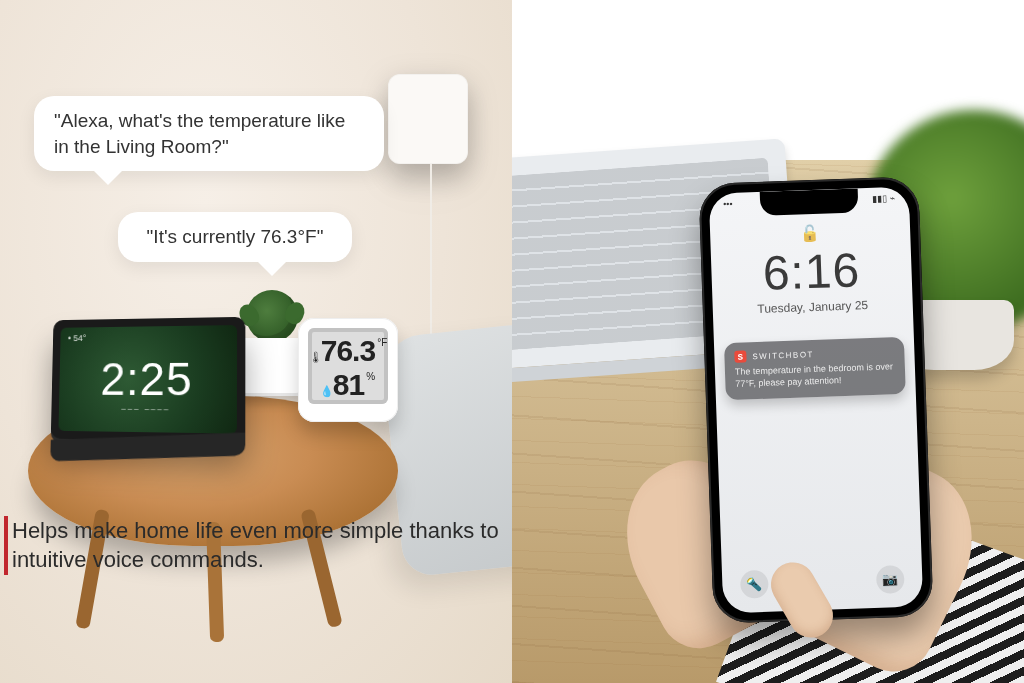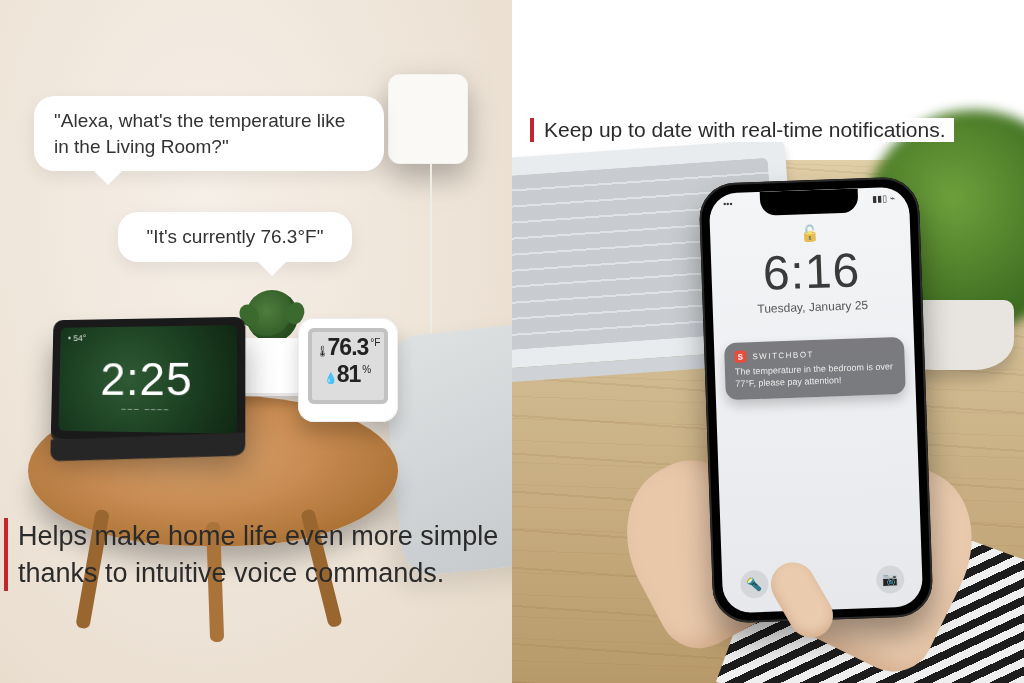--- a/index.html
+++ b/index.html
@@ -171,42 +171,42 @@
   .meter-screen{
     position:absolute; top:10px; left:10px; right:10px; bottom:18px;
     background:#ddd;
     border-radius:6px;
     box-shadow: inset 0 0 0 4px #c2c2c2;
     padding: 6px 8px;
     color:#222;
     font-family: "Arial Narrow", Arial, sans-serif;
   }
   .mrow{display:flex;align-items:baseline;justify-content:center;gap:2px;}
-  .mbig{font-size:23px;font-weight:600; letter-spacing:-1px;}
+  .mbig{font-size:30px;font-weight:600; letter-spacing:-1px;}
   .msup{font-size:10px; align-self:flex-start; margin-top:3px;}
   .meter-icon{display:inline-block; width:10px; text-align:center; font-size:11px;}
 
   
   .chair {
     position: absolute;
     right: -40px; top: 330px;
     width: 160px; height: 240px;
     background: linear-gradient(160deg, #dfe2e3, #c5c9cb);
     border-radius: 40px 0 0 30px;
     transform: rotate(-6deg);
     box-shadow: -12px 12px 26px rgba(0,0,0,.1);
   }
 
   
   .caption-left {
     position:absolute;
-    left:4px; bottom:92px;
-    padding-left:10px;
+    left:4px; bottom:108px;
+    padding-left:4px;
     border-left: 4px solid #c1272d;
-    font-size: 27px;
+    font-size: 22px;
     line-height: 1.35;
     color: #2b2b2b;
     max-width: 500px;
     background: rgba(255,255,255,.0);
   }
 
   
   .desk {
     position:absolute; left:0; right:0; bottom:0; top:160px;
     background: linear-gradient(180deg, #e1cfa8 0%, #cdb58a 50%, #b89a6a 100%);
@@ -428,23 +428,20 @@
     </div>
   </div>
 
   <div class="panel panel-right">
     <div class="whitebar-top"></div>
     <div class="desk"></div>
     <div class="laptop"></div>
     <div class="plant-blur"></div>
     <div class="pot-r"></div>
 
-    <div class="caption-right">
-      <span>Keep up to date with real-time notifications.</span>
-    </div>
 
     <div class="sleeve"></div>
     <div class="hand-l"></div>
     <div class="hand-r"></div>
 
     <div class="phone">
       <div class="phone-screen">
         <div class="notch"></div>
         <div class="status">
           <span>•••</span>

